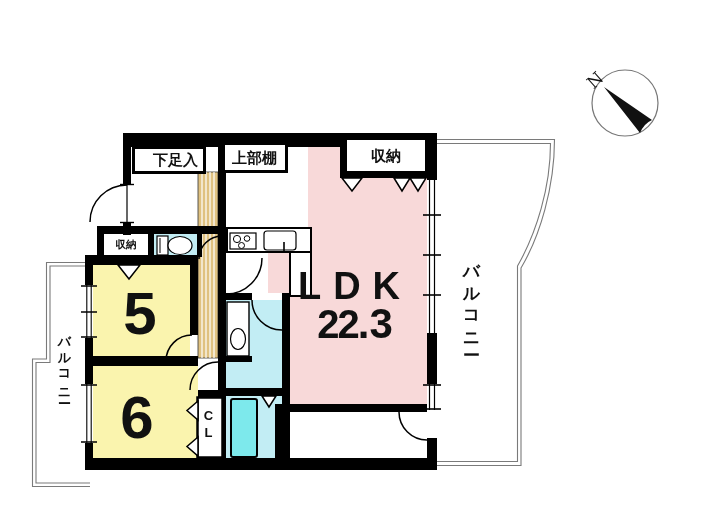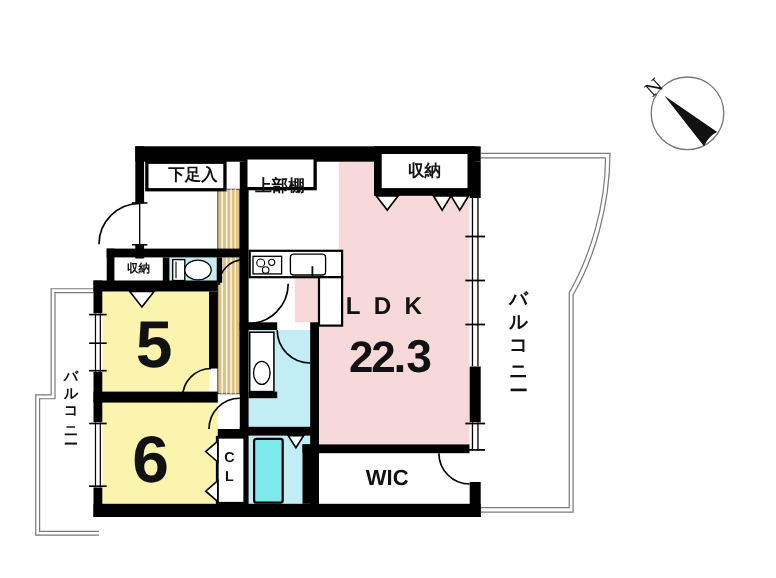--- a/index.html
+++ b/index.html
@@ -165,37 +165,36 @@
   </g>
 
   <g>
     <circle cx="625" cy="103" r="33" fill="none" stroke="#777777" stroke-width="1.2"></circle>
     <path d="M604,87 L652,120 Q644,123.5 640,133 Z" fill="#111111"></path>
   </g>
 </svg>
 
 <div class="lbl center box-lbl" style="left:140px;top:152px;width:71px;">下足入</div>
 
-<div class="lbl center box-lbl" style="left:223px;top:150px;width:63px;margin-top:12px;">上部棚</div>
+<div class="lbl center box-lbl" style="left:223px;top:150px;width:63px;">上部棚</div>
 
 <div class="lbl center box-lbl" style="left:345px;top:148px;width:82px;">収納</div>
 
 <div class="lbl center" style="left:104px;top:239px;width:44px;font-size:10.5px;">収納</div>
 
-<div class="lbl center" style="left:275px;top:267px;width:160px;font-size:22px;letter-spacing:12px;">LDK</div>
+<div class="lbl center" style="left:275px;top:267px;width:160px;font-size:38px;letter-spacing:12px;">LDK</div>
 
 <div class="lbl center" style="left:270px;top:303px;width:170px;">
   <span class="area-int">22</span><span class="area-frac">.3</span>
 </div>
 
 <div class="lbl center" style="left:95px;top:284px;width:90px;font-size:60px;">5</div>
 
 <div class="lbl center" style="left:92px;top:388px;width:90px;font-size:60px;">6</div>
 
-<div class="lbl center" style="left:300px;top:425px;width:104px;font-size:20px;">WIC</div>
 
 <div class="lbl vtext" style="left:202px;top:408px;font-size:13px;letter-spacing:2px;">CL</div>
 
 <div class="lbl vtext" style="left:463px;top:252px;font-size:17px;letter-spacing:4px;">バルコニー</div>
 
 <div class="lbl vtext" style="left:58px;top:327px;font-size:13px;letter-spacing:2.5px;">バルコニー</div>
 
 <div class="lbl" style="left:588px;top:72px;font-size:17px;font-weight:normal;
      font-family:'DejaVu Serif', serif;transform:rotate(-42deg);">N</div>
 

